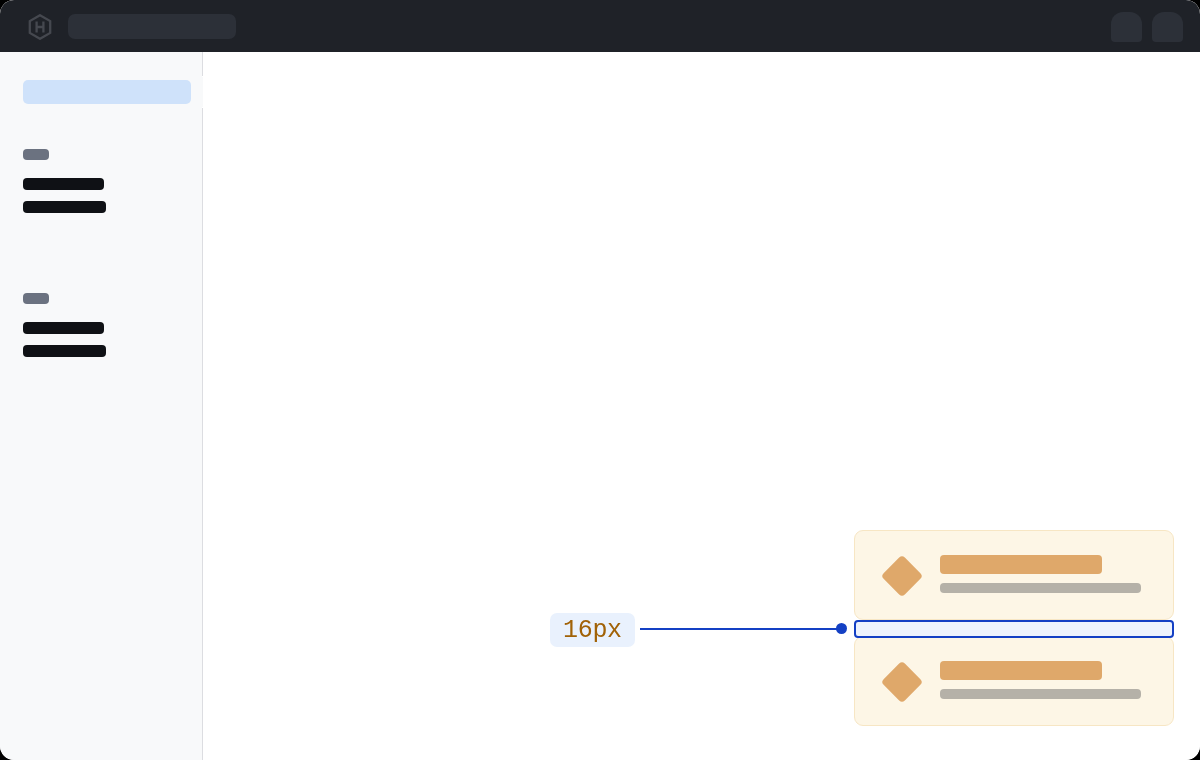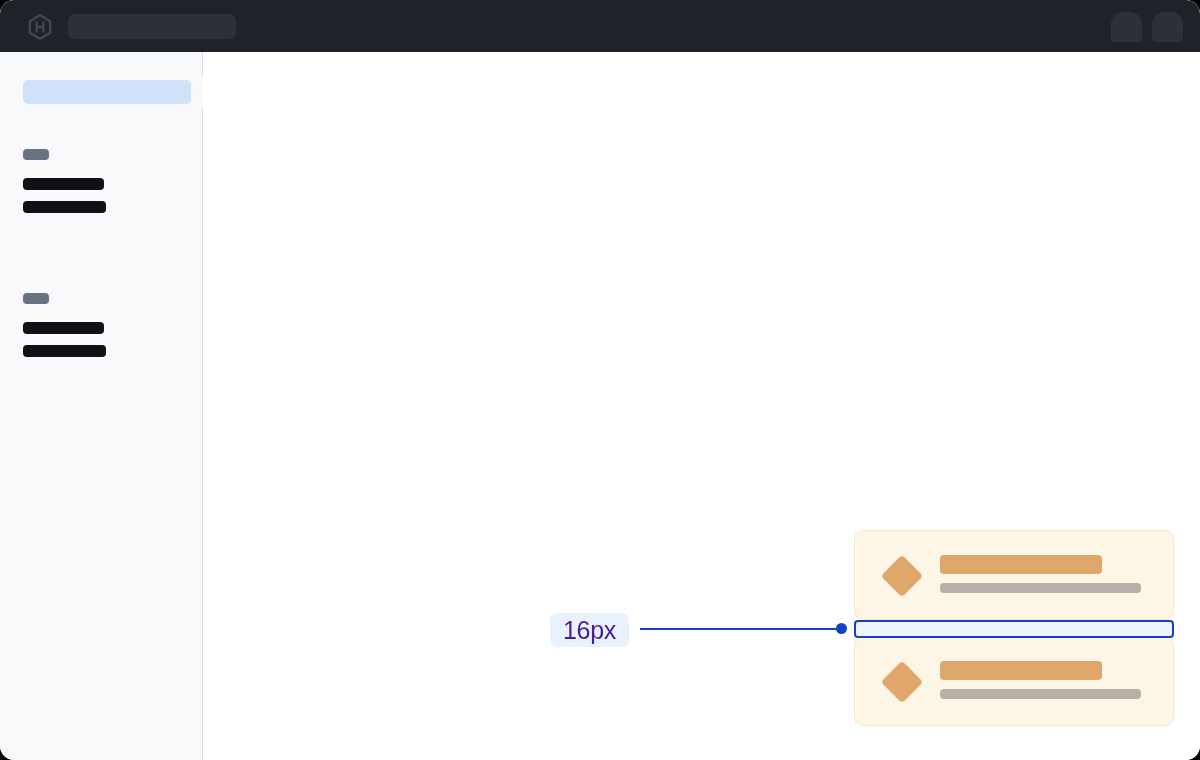--- a/index.html
+++ b/index.html
@@ -178,23 +178,23 @@
     position: absolute;
     left: 550px; top: 613px;
     height: 34px;
     padding: 0 13px;
     display: flex;
     align-items: center;
     background: #e9f1fd;
     border-radius: 7px;
   }
   #spacing-label-text {
-    color: #4c1d95;
+    color: #a16207;
     font-size: 25px;
-    font-family: Liberation Sans, sans-serif;
+    font-family: Liberation Mono, monospace;
     line-height: 1;
     letter-spacing: -0.3px;
   }
 </style>
 </head>
 <body>
 
 <div id="app-window">
 
   <div id="topbar">

